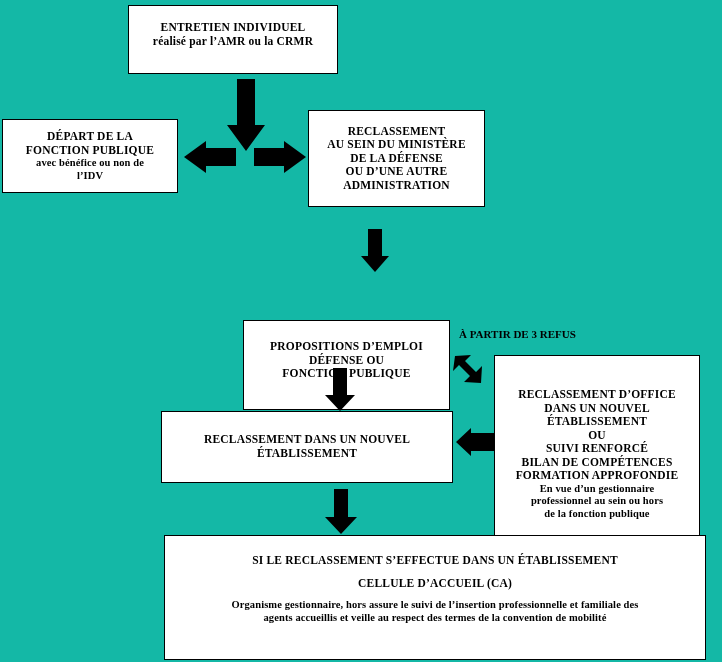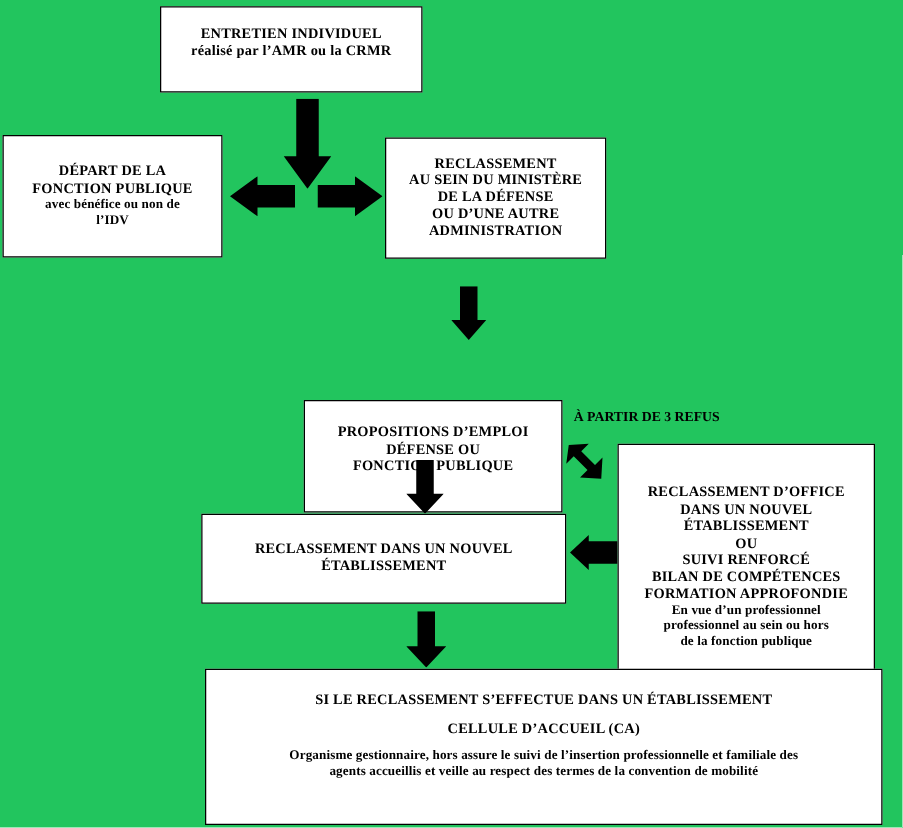--- a/index.html
+++ b/index.html
@@ -4,21 +4,21 @@
 <style>
   html, body {
     margin: 0;
     padding: 0;
     background: #ffffff;
   }
   #canvas {
     position: relative;
     width: 722px;
     height: 662px;
-    background: #22c55e;
+    background: #14b8a6;
     font-family: "Liberation Serif", "DejaVu Serif", serif;
     color: #000000;
     overflow: hidden;
   }
   .node {
     position: absolute;
     box-sizing: border-box;
     border: 1px solid #000000;
     background: #ffffff;
     display: flex;
@@ -76,21 +76,21 @@
       <polygon points="0,16 22,0 22,7 52,7 52,25 22,25 22,32" fill="#000000"></polygon>
     </svg>
   </div>
 
   <div class="arrow" style="left:254px; top:141px;">
     <svg width="52" height="32" viewBox="0 0 52 32">
       <polygon points="52,16 30,0 30,7 0,7 0,25 30,25 30,32" fill="#000000"></polygon>
     </svg>
   </div>
 
-  <div class="node" style="left:2px; top:108px; width:176px; height:98px;">
+  <div class="node" style="left:2px; top:119px; width:176px; height:74px;">
     <span class="line bold-caps">DÉPART DE LA</span>
     <span class="line bold-caps">FONCTION PUBLIQUE</span>
     <span class="line bold-small">avec bénéfice ou non de</span>
     <span class="line bold-small">l’IDV</span>
   </div>
 
   <div class="node" style="left:308px; top:110px; width:177px; height:97px;font-family:Liberation Serif, serif;">
     <span class="line bold-caps">RECLASSEMENT</span>
     <span class="line bold-caps">AU SEIN DU MINISTÈRE</span>
     <span class="line bold-caps">DE LA DÉFENSE</span>
@@ -120,21 +120,21 @@
   </div>
 
   <div class="node" style="left:494px; top:355px; width:206px; height:198px;text-align:center;">
     <span class="line bold-caps">RECLASSEMENT D’OFFICE</span>
     <span class="line bold-caps">DANS UN NOUVEL</span>
     <span class="line bold-caps">ÉTABLISSEMENT</span>
     <span class="line bold-caps">OU</span>
     <span class="line bold-caps">SUIVI RENFORCÉ</span>
     <span class="line bold-caps">BILAN DE COMPÉTENCES</span>
     <span class="line bold-caps">FORMATION APPROFONDIE</span>
-    <span class="line bold-small">En vue d’un professionnel</span>
+    <span class="line bold-small">En vue d’un gestionnaire</span>
     <span class="line bold-small">professionnel au sein ou hors</span>
     <span class="line bold-small">de la fonction publique</span>
   </div>
 
   <div class="arrow" style="left:325px; top:368px;">
     <svg width="30" height="43" viewBox="0 0 30 43">
       <polygon points="8,0 22,0 22,27 30,27 15,43 0,27 8,27" fill="#000000"></polygon>
     </svg>
   </div>
 

